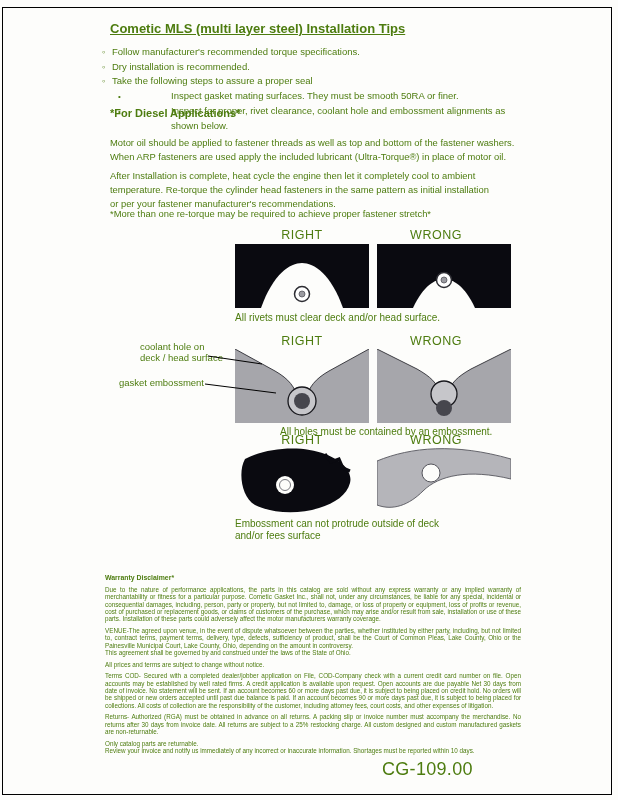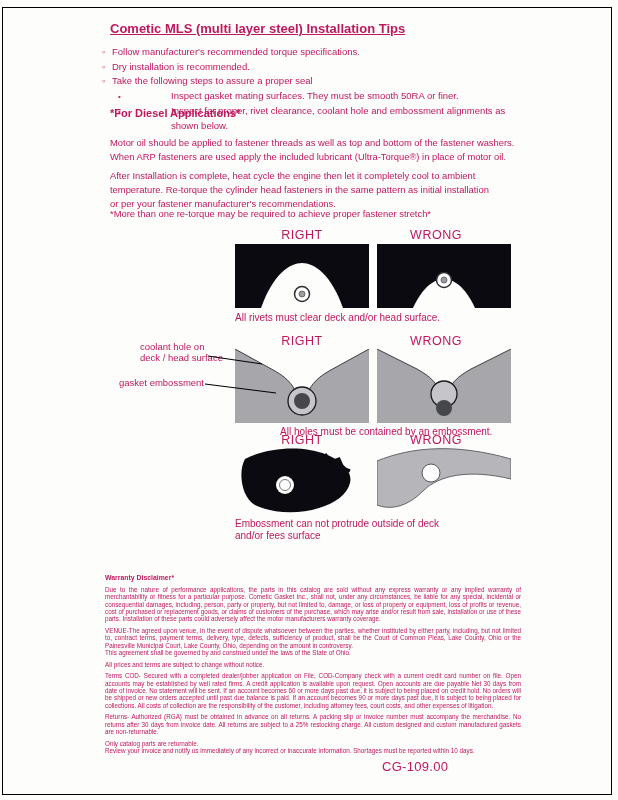--- a/index.html
+++ b/index.html
@@ -1,17 +1,17 @@
 <!DOCTYPE html>
 <html><head>
 <meta charset="utf-8">
 <style>
   html,body{margin:0;padding:0;background:#e8e8e8;}
   .page{position:relative;width:618px;height:800px;background:#fdfdfb;overflow:hidden;
-        font-family:"Liberation Sans",sans-serif;color:#be185d;margin:0 auto;}
+        font-family:"Liberation Sans",sans-serif;color:#4d7c0f;margin:0 auto;}
   .frame{position:absolute;left:2px;top:7px;right:6px;bottom:5px;border:1.5px solid #000;}
 
   .title{position:absolute;left:110px;top:21px;font-size:13px;font-weight:bold;
          text-decoration:underline;}
 
   .tips{position:absolute;left:102px;top:45px;font-size:9.5px;line-height:14.6px;width:430px;}
   .tip{display:flex;}
   .mk{width:10px;flex:0 0 10px;}
   .mk-o::before{content:"◦";}
   .mk-b::before{content:"•";font-size:8px;}
@@ -36,21 +36,21 @@
   .lbl{position:absolute;font-size:9.5px;line-height:11px;white-space:pre-line;}
   .lbl-coolant{left:140px;top:341px;width:104px;}
   .lbl-emb{left:119px;top:377px;}
   .arrows{position:absolute;left:200px;top:348px;pointer-events:none;}
 
   .disclaimer{position:absolute;left:105px;top:574px;width:416px;}
   .dh{font-size:6.9px;font-weight:bold;margin:0 0 5px 0;}
   .disclaimer p{font-size:6.3px;line-height:7.3px;margin:0 0 4.5px 0;
                 text-align:justify;white-space:pre-line;}
 
-  .footer{position:absolute;left:382px;top:759px;font-size:13px;letter-spacing:.3px;}
+  .footer{position:absolute;left:382px;top:759px;font-size:18px;letter-spacing:.3px;}
 </style>
 </head>
 <body>
 
 <div class="page">
   <div class="frame"></div>
 
   <div class="title">Cometic MLS (multi layer steel) Installation Tips</div>
 
   <div class="tips">

